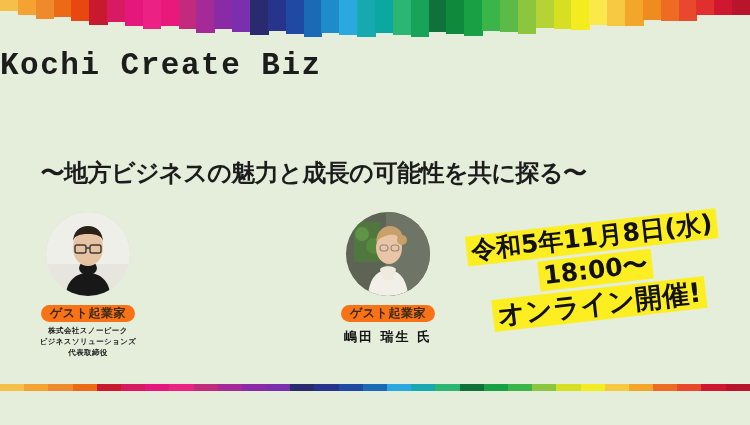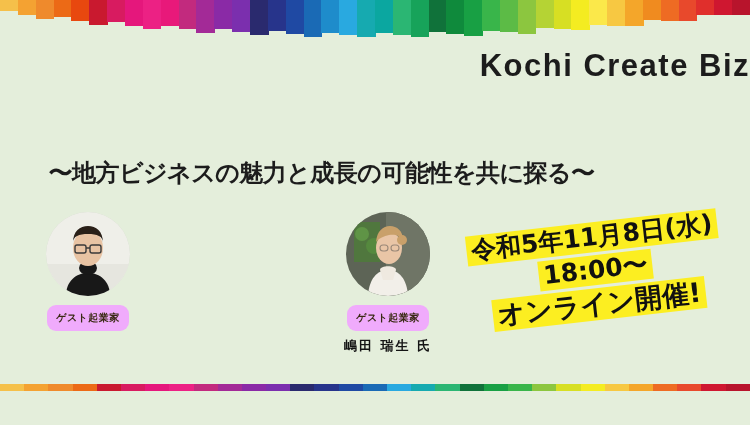--- a/index.html
+++ b/index.html
@@ -14,47 +14,47 @@
   
   #top-bars{position:absolute;top:0;left:0;width:750px;height:40px;}
   #top-bars .bar{position:absolute;top:0;}
 
   
   #bottom-rule{position:absolute;left:0;top:384px;width:750px;height:7px;display:flex;}
   #bottom-rule .seg{height:100%;}
 
   
   #title-en{
-    position:absolute;top:48px;left:0;width:750px;text-align:right;
+    position:absolute;top:48px;left:0;width:750px;text-align:left;
     font-size:31px;font-weight:700;color:#1c1c1c;letter-spacing:1.5px;
-    font-family:Liberation Sans, sans-serif;
+    font-family:Liberation Mono, monospace;
   }
   #title-main{
     position:absolute;top:93px;left:0;width:750px;text-align:center;
     font-size:41px;font-weight:700;color:#f2a93b;letter-spacing:0px;
     white-space:nowrap;
   }
   #subtitle{
-    position:absolute;top:157px;left:8px;width:627px;text-align:center;
+    position:absolute;top:157px;left:0;width:627px;text-align:center;
     font-size:24px;font-weight:700;color:#1c1c1c;letter-spacing:-0.5px;
     white-space:nowrap;
   }
 
   
   #speakers{position:absolute;top:212px;left:18px;width:440px;display:flex;justify-content:space-between;}
   .speaker{width:140px;display:flex;flex-direction:column;align-items:center;}
   .photo{
     width:84px;height:84px;border-radius:50%;overflow:hidden;position:relative;
     background:#cfd6c8;
   }
   .photo svg{display:block;width:84px;height:84px;}
   .role-badge{
-    margin-top:9px;background:#f0abfc;color:#3a2a14;
-    font-size:10px;font-weight:700;border-radius:9px;
-    padding:6px 9px;letter-spacing:0.5px;white-space:nowrap;
+    margin-top:9px;background:#f97316;color:#3a2a14;
+    font-size:12px;font-weight:700;border-radius:9px;
+    padding:0 9px;letter-spacing:0.5px;white-space:nowrap;
   }
   .sp-name{
     margin-top:6px;font-size:13px;font-weight:700;color:#141414;
     letter-spacing:2px;white-space:nowrap;
   }
   .sp-org{
     margin-top:4px;font-size:7.5px;font-weight:700;color:#222;
     line-height:1.45;text-align:center;letter-spacing:0.4px;white-space:nowrap;
   }
 
@@ -135,20 +135,25 @@
           <path d="M20 84c0-15 10-23 22-23s22 8 22 23z" fill="#181818"></path>
           <ellipse cx="42" cy="56" rx="9" ry="7" fill="#181818"></ellipse>
           <ellipse cx="42" cy="36" rx="15" ry="18" fill="#e8c3a3"></ellipse>
           <path d="M27 31c0-12 7-17 15-17s15 5 15 17c0-7-6-9-15-9s-15 2-15 9z" fill="#2a2018"></path>
           <rect x="29" y="33" width="11" height="8" rx="2" fill="none" stroke="#3a3a3a" stroke-width="1.4"></rect>
           <rect x="44" y="33" width="11" height="8" rx="2" fill="none" stroke="#3a3a3a" stroke-width="1.4"></rect>
           <line x1="40" y1="36" x2="44" y2="36" stroke="#3a3a3a" stroke-width="1.4"></line>
         </svg>
       </div>
       <div class="role-badge">ゲスト起業家</div>
+      <div class="sp-org">
+        <div>株式会社スノーピーク</div>
+        <div>ビジネスソリューションズ</div>
+        <div>代表取締役</div>
+      </div>
     </div>
 
     <div class="speaker">
       <div class="photo">
         <svg viewBox="0 0 84 84" xmlns="http://www.w3.org/2000/svg" aria-hidden="true">
           <rect width="84" height="84" fill="#5d6456"></rect>
           <rect x="40" width="44" height="84" fill="#6f7566"></rect>
           <rect x="8" y="10" width="26" height="40" fill="#4e7a3a" opacity="0.85"></rect>
           <circle cx="16" cy="22" r="7" fill="#5f9446"></circle>
           <circle cx="28" cy="34" r="8" fill="#55893e"></circle>

